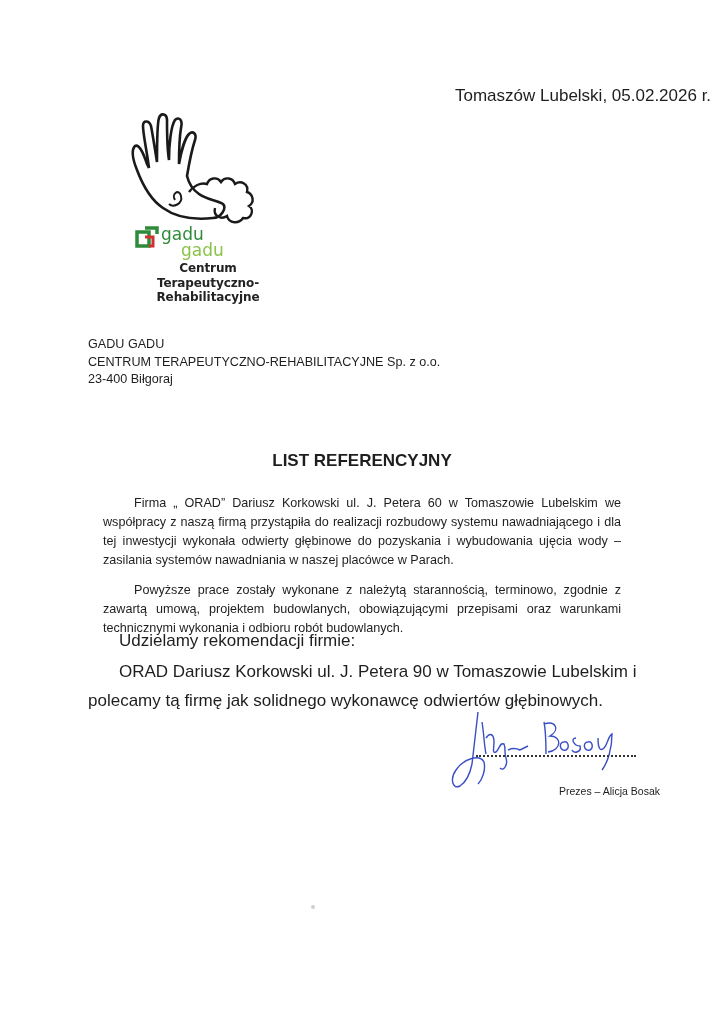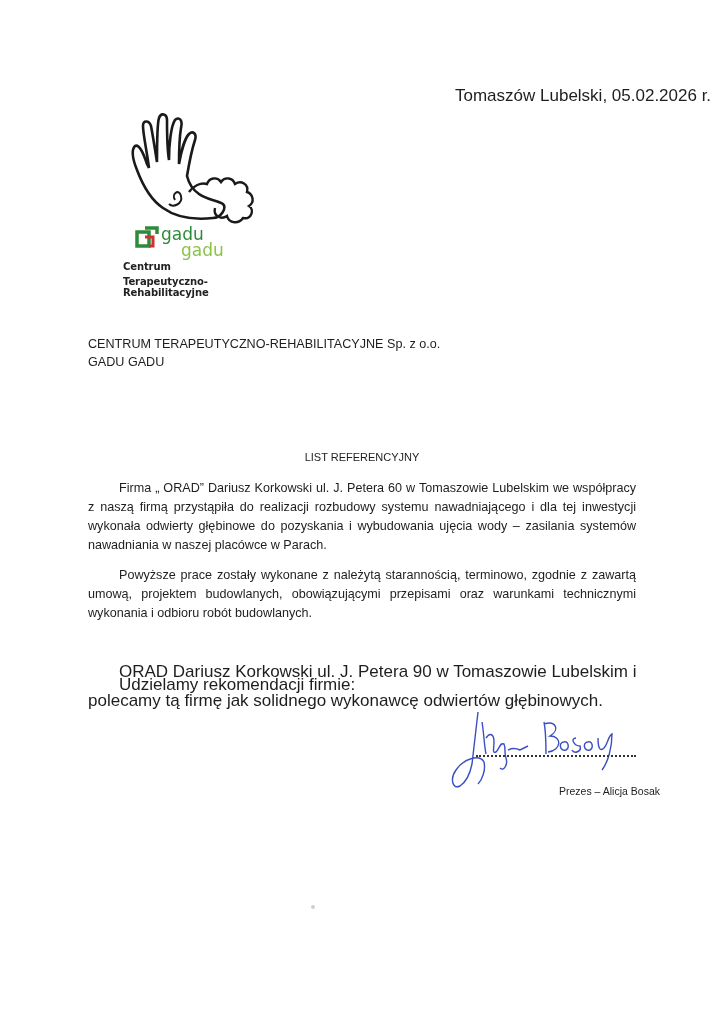--- a/index.html
+++ b/index.html
@@ -4,29 +4,29 @@
   <style>
     html, body { margin: 0; padding: 0; }
     body {
       width: 724px; height: 1024px; background: #ffffff; position: relative; overflow: hidden;
       font-family: "Liberation Sans", "DejaVu Sans", sans-serif; color: #1e1e1e;
     }
     .abs { position: absolute; }
     .t { font-size: 17px; line-height: 18px; white-space: nowrap; }
     .date { left: 455px; top: 87px; }
     .logo { left: 108px; top: 108px; width: 170px; height: 195px; margin-left: 15px; }
-    .logo-sub { position: absolute; left: 0; width: 170px; font-family: "DejaVu Sans", sans-serif; font-size: 10px; font-weight: bold; color: #222; letter-spacing: -0.1px; }
+    .logo-sub { position: absolute; left: 0; width: 170px; text-align: center; font-family: "DejaVu Sans", sans-serif; font-size: 12px; font-weight: bold; color: #222; letter-spacing: -0.1px; }
     .addr { left: 88px; top: 336px; }
     .addr div { font-size: 12.6px; line-height: 17.5px; white-space: nowrap; }
-    .title { left: 0; width: 724px; top: 451px; text-align: center; font-weight: normal; font-size: 11px; }
+    .title { left: 0; width: 724px; top: 451px; text-align: center; font-weight: bold; font-size: 17px; }
     .para { left: 88px; width: 548px; font-size: 12.6px; line-height: 19px; text-align: justify; }
-    .para p { margin: 0; text-indent: 31px; }
+    .para p { margin: 15px; text-indent: 31px; }
     .p1 { top: 479px; }
     .p2 { top: 566px; }
-    .p3 { left: 119px; top: 632px; margin-top: 44px; }
+    .p3 { left: 119px; top: 632px; }
     .p4 { left: 119px; top: 663px; }
     .p5 { left: 88px; top: 692px; }
     .sig { left: 448px; top: 708px; width: 200px; height: 90px; }
     .dots { left: 476px; top: 755px; width: 160px; border-top: 2px dotted #333; }
     .signer { left: 535px; top: 782px; font-size: 10.5px; padding-left: 24px; }
     .mark { left: 311px; top: 905px; width: 4px; height: 4px; border-radius: 50%; background: #cfcfcf; }
   </style>
 </head>
 <body>
 
@@ -43,22 +43,23 @@
     <path d="M22 8 L34 8 L34 14" fill="none" stroke="#2e8b3a" stroke-width="3.5"></path>
     <path d="M22 17 L30 17 L30 26 L26 26" fill="none" stroke="#d32f2f" stroke-width="3"></path>
     <text x="38" y="20" font-family="DejaVu Sans, sans-serif" font-size="17" fill="#2e8b3a">gadu</text>
     <text x="58" y="36" font-family="DejaVu Sans, sans-serif" font-size="17" fill="#8bc34a">gadu</text>
   </svg>
   <div class="logo-sub" style="top:153px">Centrum</div>
   <div class="logo-sub" style="top:168px">Terapeutyczno- Rehabilitacyjne</div>
 </div>
 
 <div class="abs addr">
+  <div>GADU GADU</div>
   <div>CENTRUM TERAPEUTYCZNO-REHABILITACYJNE Sp. z o.o.</div>
-  <div>GADU GADU</div>
+  <div>23-400 Biłgoraj</div>
 </div>
 
 <div class="abs title">LIST REFERENCYJNY</div>
 
 <div class="abs para p1">
     <p>Firma „ ORAD” Dariusz Korkowski ul. J. Petera 60 w Tomaszowie Lubelskim we współpracy z naszą firmą przystąpiła do realizacji rozbudowy systemu nawadniającego i dla tej inwestycji wykonała odwierty głębinowe do pozyskania i wybudowania ujęcia wody – zasilania systemów nawadniania w naszej placówce w Parach.</p>
   </div>
 <div class="abs para p2">
     <p>Powyższe prace zostały wykonane z należytą starannością, terminowo, zgodnie z zawartą umową, projektem budowlanych, obowiązującymi przepisami oraz warunkami technicznymi wykonania i odbioru robót budowlanych.</p>
   </div>

